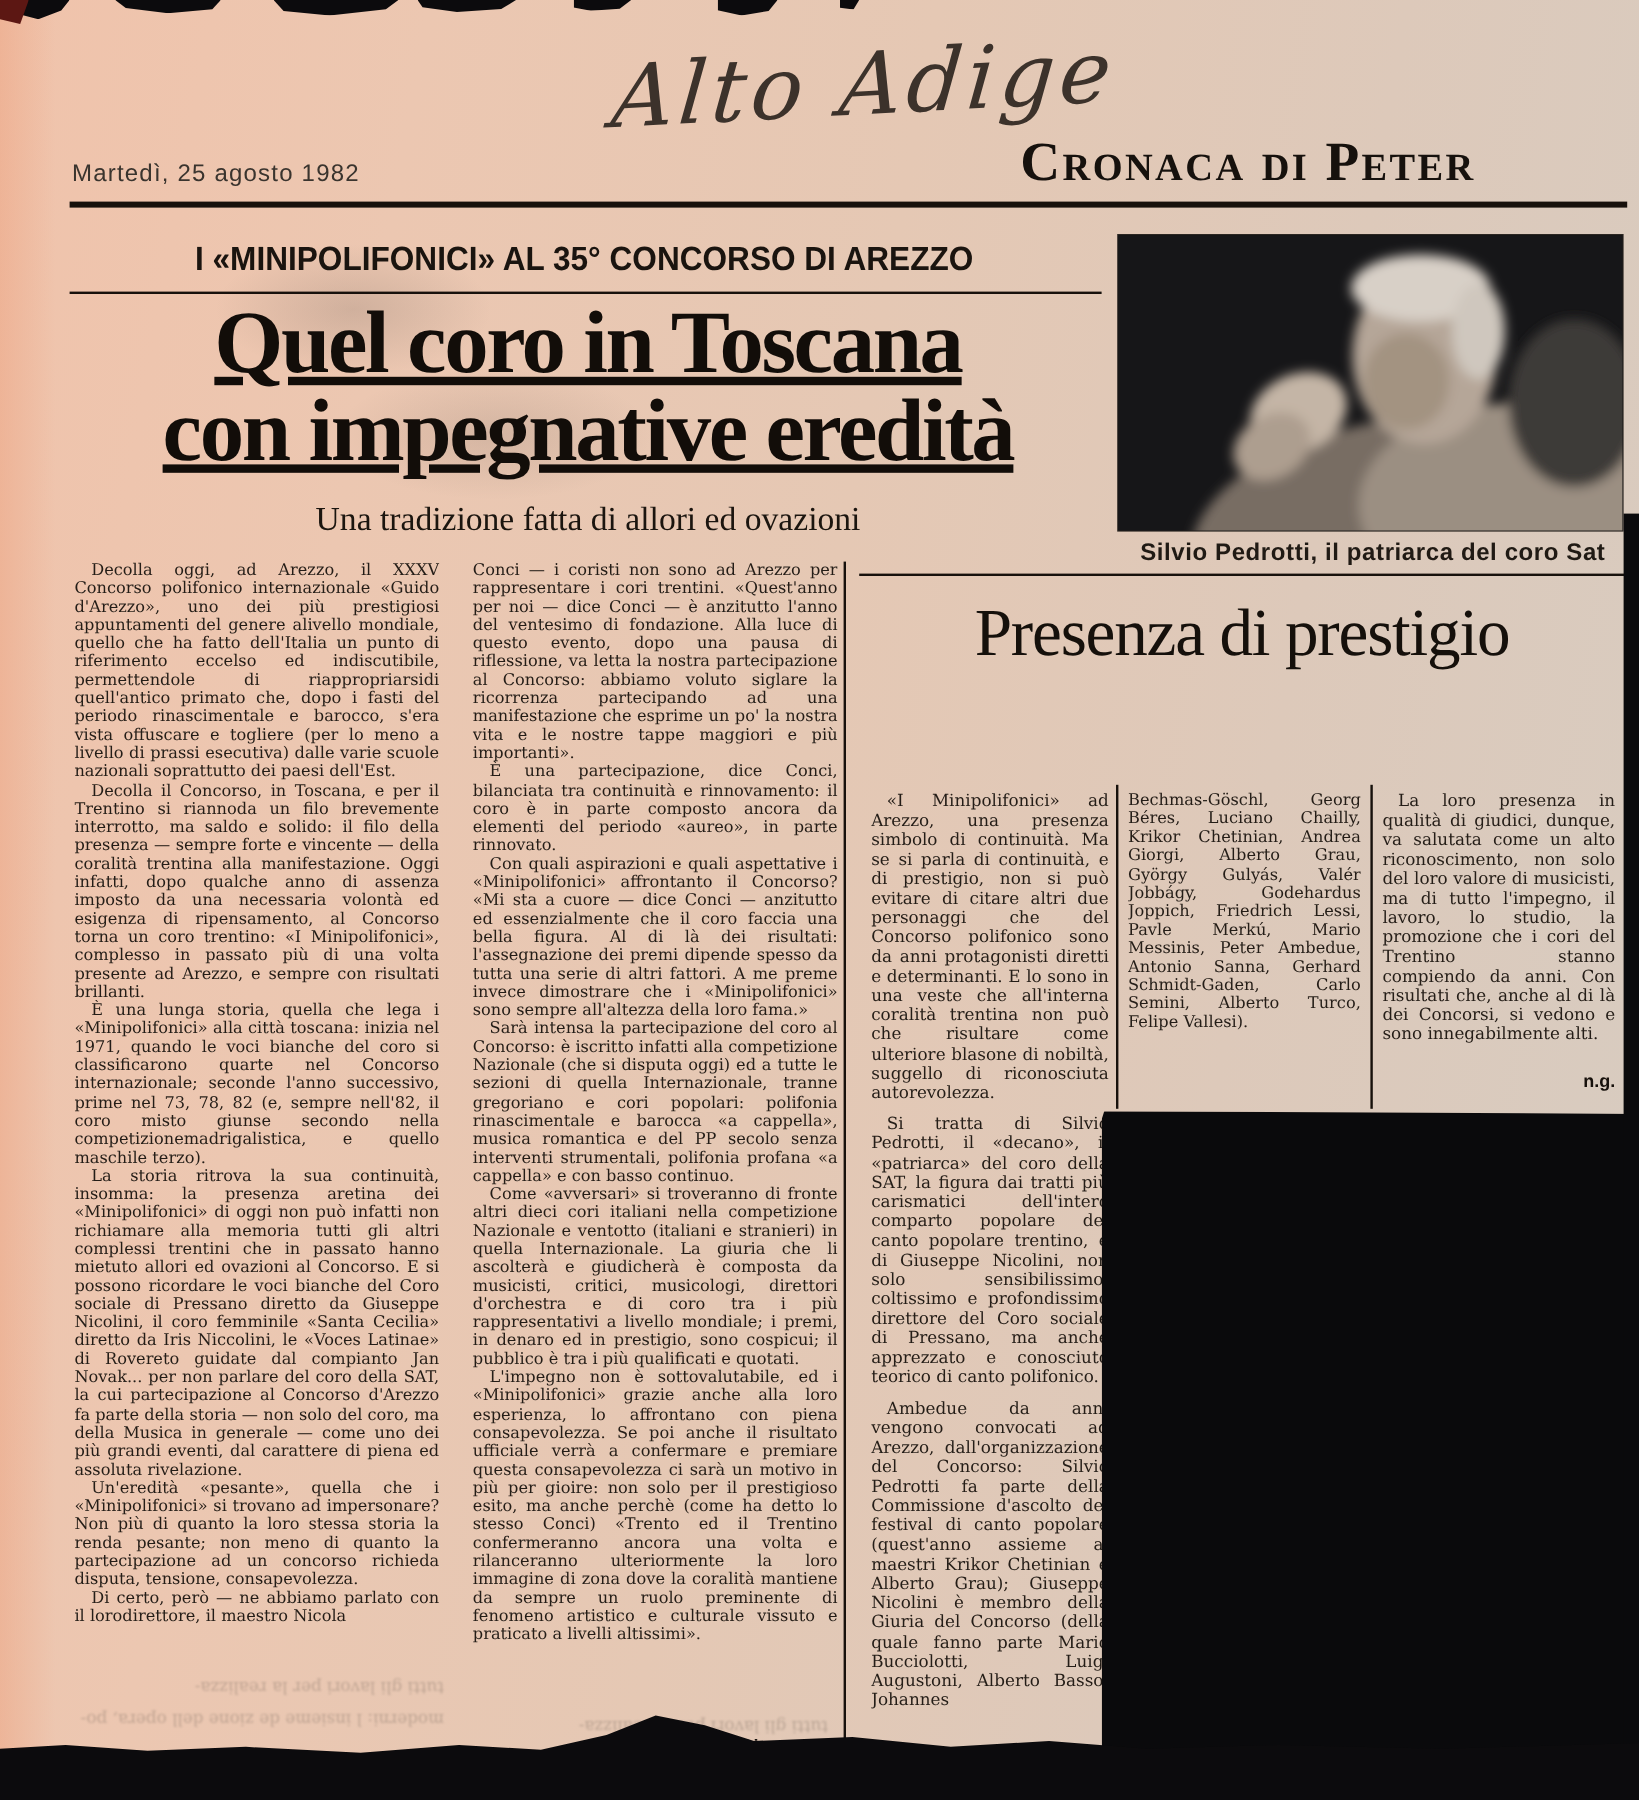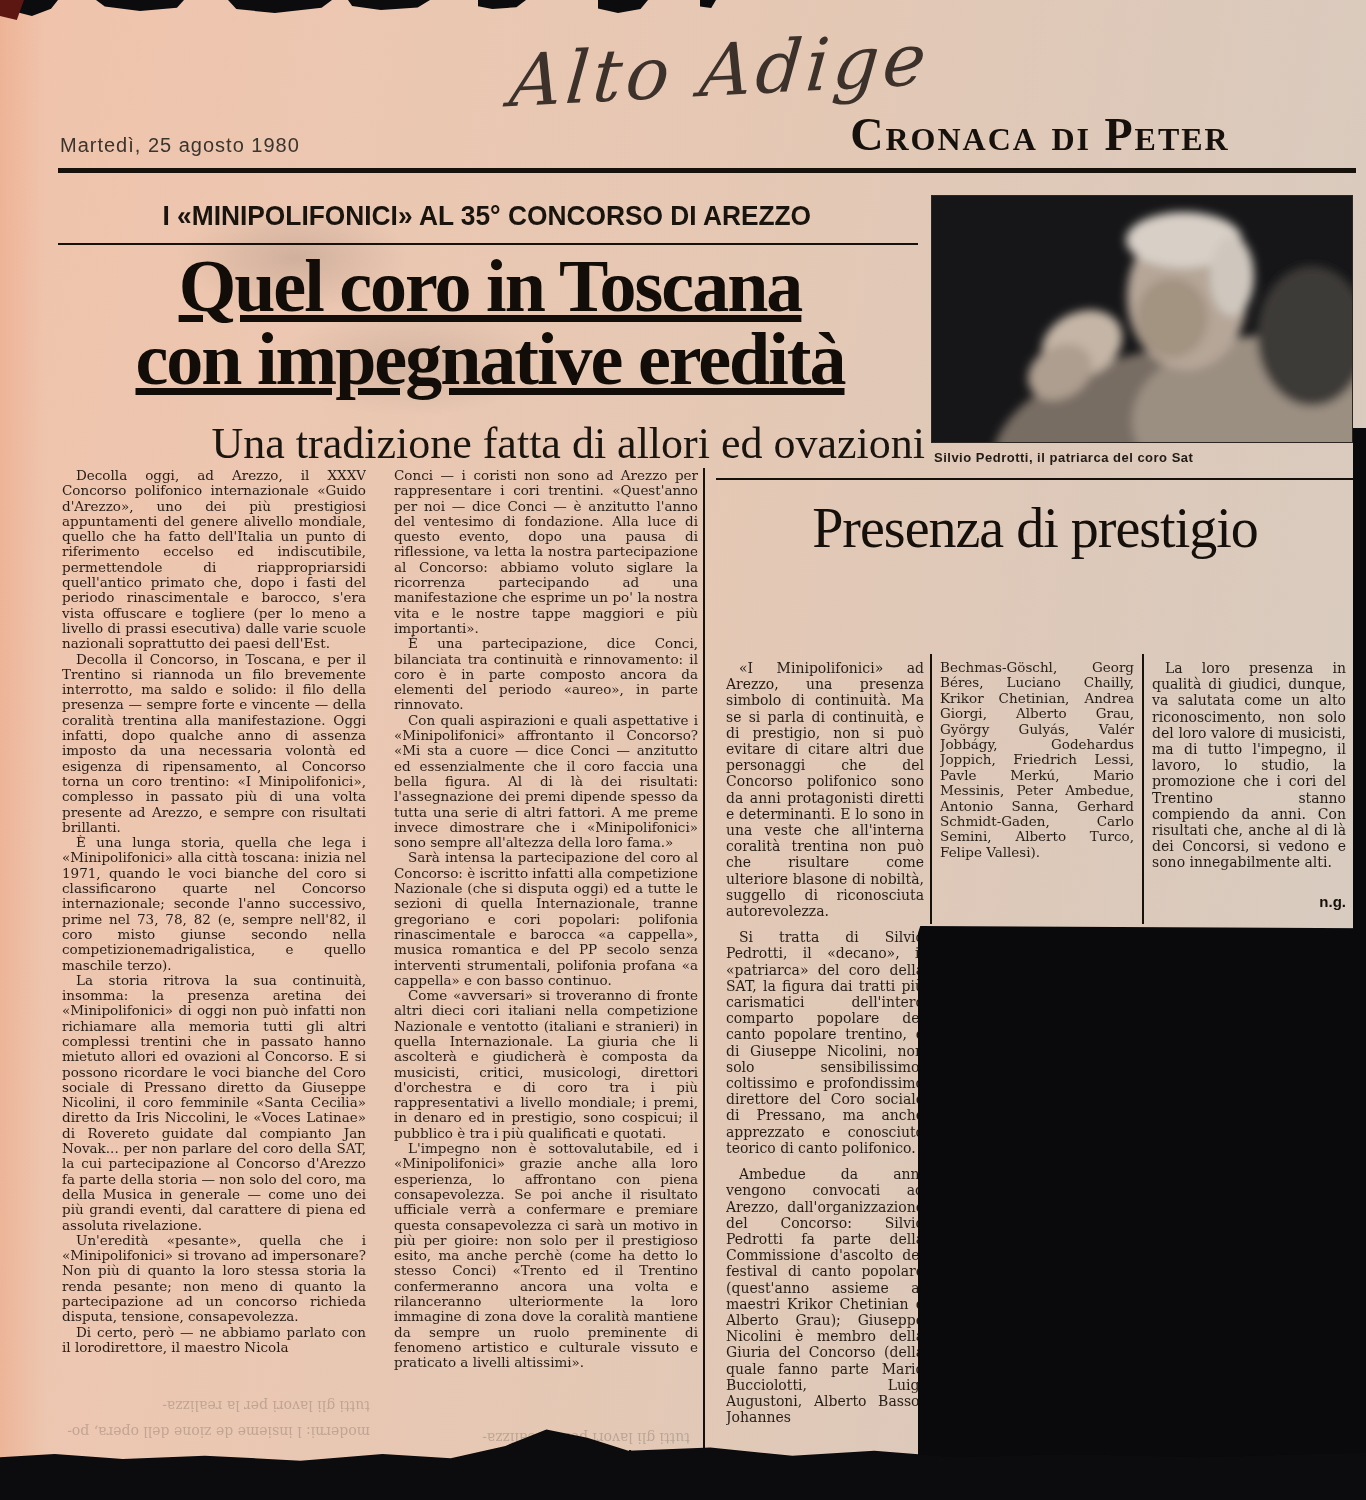--- a/index.html
+++ b/index.html
@@ -15,28 +15,28 @@
     transform:rotate(-3deg) skewX(-8deg);letter-spacing:4px;opacity:.92;}
   .dateline{font-family:"Liberation Sans",sans-serif;font-size:20px;color:#3a342e;letter-spacing:1px;}
   .section{font-family:"Liberation Serif",serif;font-weight:bold;font-variant:small-caps;
     font-size:46px;letter-spacing:2px;color:#16110d;text-align:center;}
   .rule{background:#17110c;}
   
   .kicker{font-family:"Liberation Sans",sans-serif;font-weight:bold;font-size:28px;color:#1a140f;
     text-align:center;transform:scaleX(.94);transform-origin:left;white-space:nowrap;}
   .headline{font-family:"Liberation Serif",serif;font-weight:bold;font-size:74px;line-height:.99;
     letter-spacing:-2px;color:#120d09;text-align:center;text-decoration:underline;}
-  .subhead{font-family:"Liberation Serif",serif;font-size:44px;color:#1b150f;text-align:right;letter-spacing:0;}
+  .subhead{font-family:"Liberation Serif",serif;font-size:28px;color:#1b150f;text-align:center;letter-spacing:0;}
   .bodycol{font-size:13.5px;line-height:15.3px;text-align:justify;overflow:hidden;}
   .bodycol p{margin:0;text-indent:14px;}
   .cont p:first-child{text-indent:0;}
   .byline{font-family:"Liberation Sans",sans-serif;font-weight:bold;font-size:15px;color:#17110c;text-align:right;}
   
   .photo{background:#121214;box-shadow:0 0 0 1px #2b2622;}
-  .caption{font-family:"Liberation Sans",sans-serif;font-weight:bold;font-size:13px;color:#201a14;letter-spacing:.5px;}
+  .caption{font-family:"Liberation Sans",sans-serif;font-weight:bold;font-size:20px;color:#201a14;letter-spacing:.5px;text-align:center;}
   
   .hl2{font-family:"Liberation Serif",serif;font-size:56px;line-height:1.08;color:#15100b;
     text-align:center;letter-spacing:-1px;}
   .scol{font-size:14px;line-height:16.2px;text-align:justify;overflow:hidden;}
   .scol p{margin:0 0 10px 0;text-indent:13px;}
   .scol-names{font-size:13.5px;line-height:15.4px;}
   .scol-names p{text-indent:0;}
   .sig{font-family:"Liberation Sans",sans-serif;font-weight:bold;font-size:15px;color:#16100b;text-align:right;}
   
   .black{background:#0a0a0c;}
@@ -47,21 +47,21 @@
 </head>
 <body>
 
 <div id="stage">
 
   <div class="abs ghost" style="left:130px;top:180px;width:470px;height:260px;
        background:radial-gradient(closest-side at 35% 30%,rgba(95,85,78,.20),transparent 70%),
                   radial-gradient(closest-side at 60% 70%,rgba(95,85,78,.16),transparent 70%);"></div>
 
   <div class="abs handwritten" style="left:510px;top:28px;">Alto Adige</div>
-  <div class="abs dateline" style="left:60px;top:134px;">Martedì, 25 agosto 1980</div>
+  <div class="abs dateline" style="left:60px;top:134px;">Martedì, 25 agosto 1982</div>
   <div class="abs section" style="left:760px;top:108px;width:560px;">Cronaca di Peter</div>
   <div class="abs rule" style="left:58px;top:168px;width:1298px;height:5px;"></div>
 
   <div class="abs kicker" style="left:92px;top:200px;width:840px;">I «MINIPOLIFONICI» AL 35° CONCORSO DI AREZZO</div>
   <div class="abs rule" style="left:58px;top:243px;width:860px;height:2px;"></div>
   <div class="abs headline" style="left:55px;top:250px;width:870px;">
     <div>Quel coro in Toscana</div>
     <div>con impegnative eredità</div>
   </div>
   <div class="abs subhead" style="left:55px;top:418px;width:870px;">Una tradizione fatta di allori ed ovazioni</div>

